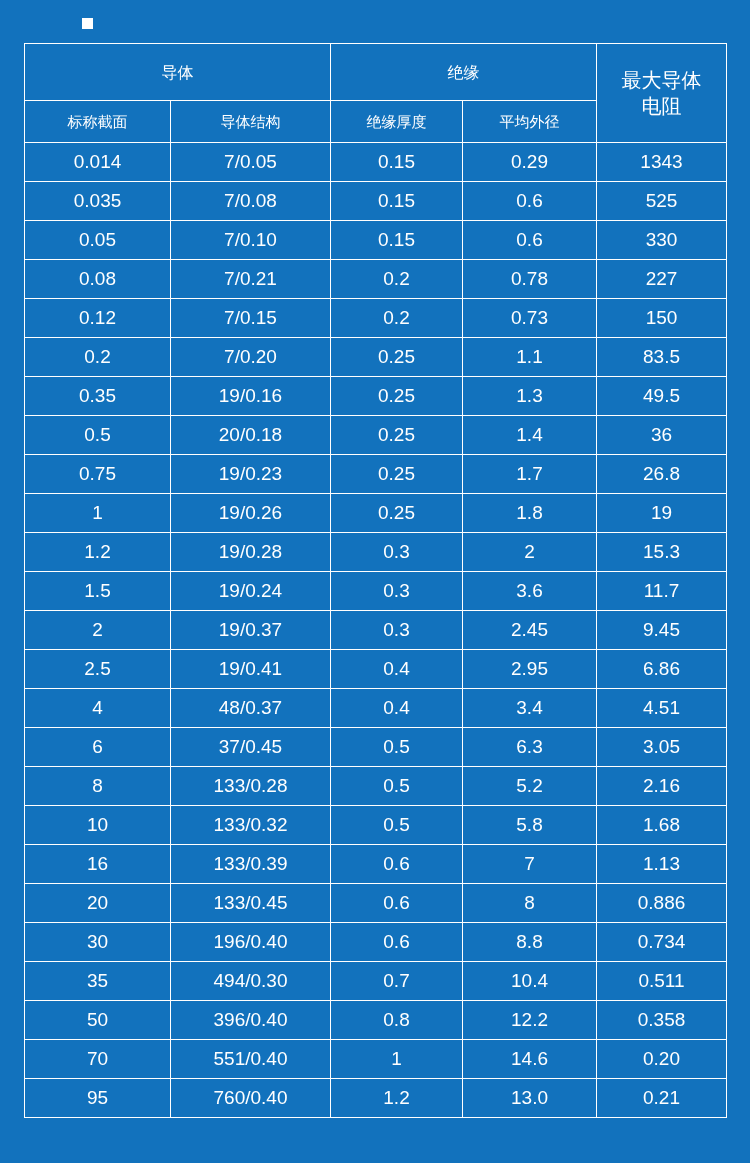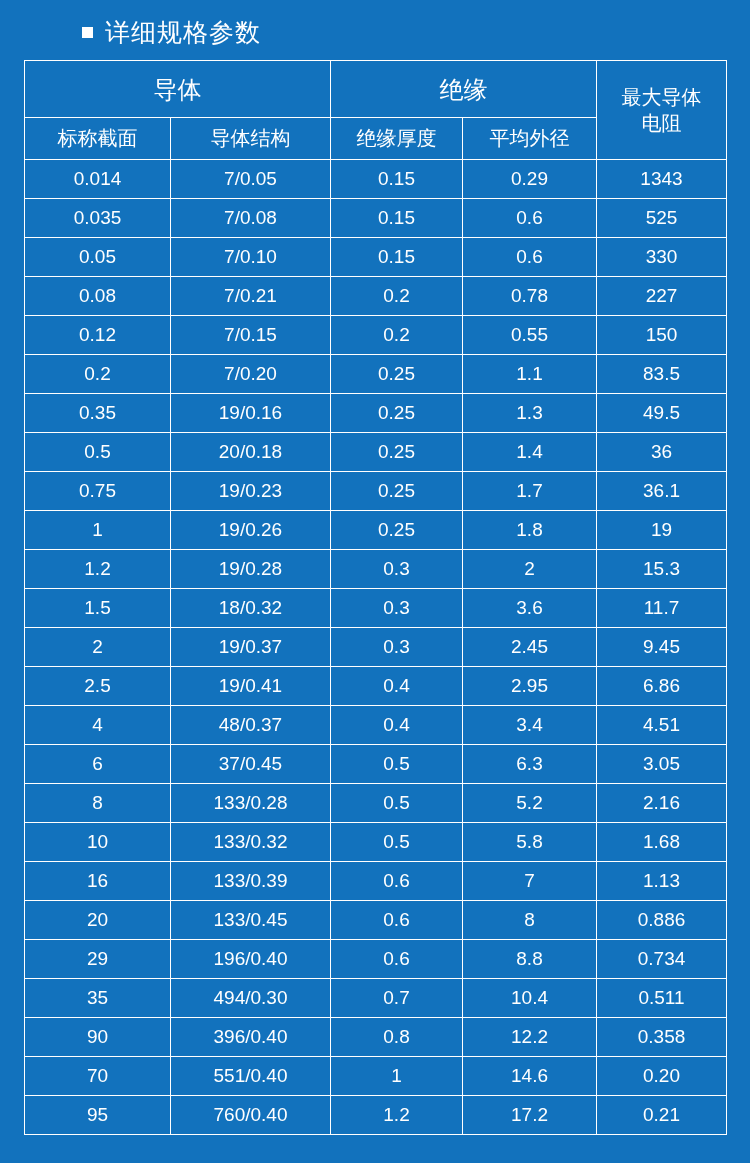--- a/index.html
+++ b/index.html
@@ -63,26 +63,26 @@
 
   table.spec th,
   table.spec td {
     border: 1px solid #ffffff;
     text-align: center;
     vertical-align: middle;
     color: #ffffff;
     font-weight: 400;
   }
   table.spec th {
-    font-size: 20px;
+    font-size: 15px;
     line-height: 25px;
     padding: 8px 2px;
   }
   table.spec th.group {
-    font-size: 24px;
+    font-size: 16px;
     height: 48px;
     padding: 4px 2px;
   }
   table.spec th.tall {
     font-size: 20px;
     line-height: 26px;
     padding: 2px 8px;
   }
   table.spec td {
     font-size: 19px;
@@ -92,21 +92,20 @@
   }
   .nowrap { white-space: nowrap; }
 </style>
 </head>
 <body>
 
 <div class="page">
 
   <div class="title-row">
     <span class="title-bullet"></span>
-    <span class="title-text">详细规格参数</span>
   </div>
 
   <div class="table-wrap">
     <table class="spec">
       <colgroup>
         <col class="c0">
           <col class="c1">
           <col class="c2">
           <col class="c3">
           <col class="c4">
@@ -153,21 +152,21 @@
             <td>0.08</td>
             <td>7/0.21</td>
             <td>0.2</td>
             <td>0.78</td>
             <td>227</td>
           </tr>
           <tr>
             <td>0.12</td>
             <td>7/0.15</td>
             <td>0.2</td>
-            <td>0.55</td>
+            <td>0.73</td>
             <td>150</td>
           </tr>
           <tr>
             <td>0.2</td>
             <td>7/0.20</td>
             <td>0.25</td>
             <td>1.1</td>
             <td>83.5</td>
           </tr>
           <tr>
@@ -182,39 +181,39 @@
             <td>20/0.18</td>
             <td>0.25</td>
             <td>1.4</td>
             <td>36</td>
           </tr>
           <tr>
             <td>0.75</td>
             <td>19/0.23</td>
             <td>0.25</td>
             <td>1.7</td>
-            <td>36.1</td>
+            <td>26.8</td>
           </tr>
           <tr>
             <td>1</td>
             <td>19/0.26</td>
             <td>0.25</td>
             <td>1.8</td>
             <td>19</td>
           </tr>
           <tr>
             <td>1.2</td>
             <td>19/0.28</td>
             <td>0.3</td>
             <td>2</td>
             <td>15.3</td>
           </tr>
           <tr>
             <td>1.5</td>
-            <td>18/0.32</td>
+            <td>19/0.24</td>
             <td>0.3</td>
             <td>3.6</td>
             <td>11.7</td>
           </tr>
           <tr>
             <td>2</td>
             <td>19/0.37</td>
             <td>0.3</td>
             <td>2.45</td>
             <td>9.45</td>
@@ -262,51 +261,51 @@
             <td>1.13</td>
           </tr>
           <tr>
             <td>20</td>
             <td>133/0.45</td>
             <td>0.6</td>
             <td>8</td>
             <td>0.886</td>
           </tr>
           <tr>
-            <td>29</td>
+            <td>30</td>
             <td>196/0.40</td>
             <td>0.6</td>
             <td>8.8</td>
             <td>0.734</td>
           </tr>
           <tr>
             <td>35</td>
             <td>494/0.30</td>
             <td>0.7</td>
             <td>10.4</td>
             <td>0.511</td>
           </tr>
           <tr>
-            <td>90</td>
+            <td>50</td>
             <td>396/0.40</td>
             <td>0.8</td>
             <td>12.2</td>
             <td>0.358</td>
           </tr>
           <tr>
             <td>70</td>
             <td>551/0.40</td>
             <td>1</td>
             <td>14.6</td>
             <td>0.20</td>
           </tr>
           <tr>
             <td>95</td>
             <td>760/0.40</td>
             <td>1.2</td>
-            <td>17.2</td>
+            <td>13.0</td>
             <td>0.21</td>
           </tr>
         </tbody>
     </table>
   </div>
 
 </div>
 
 </body></html>

